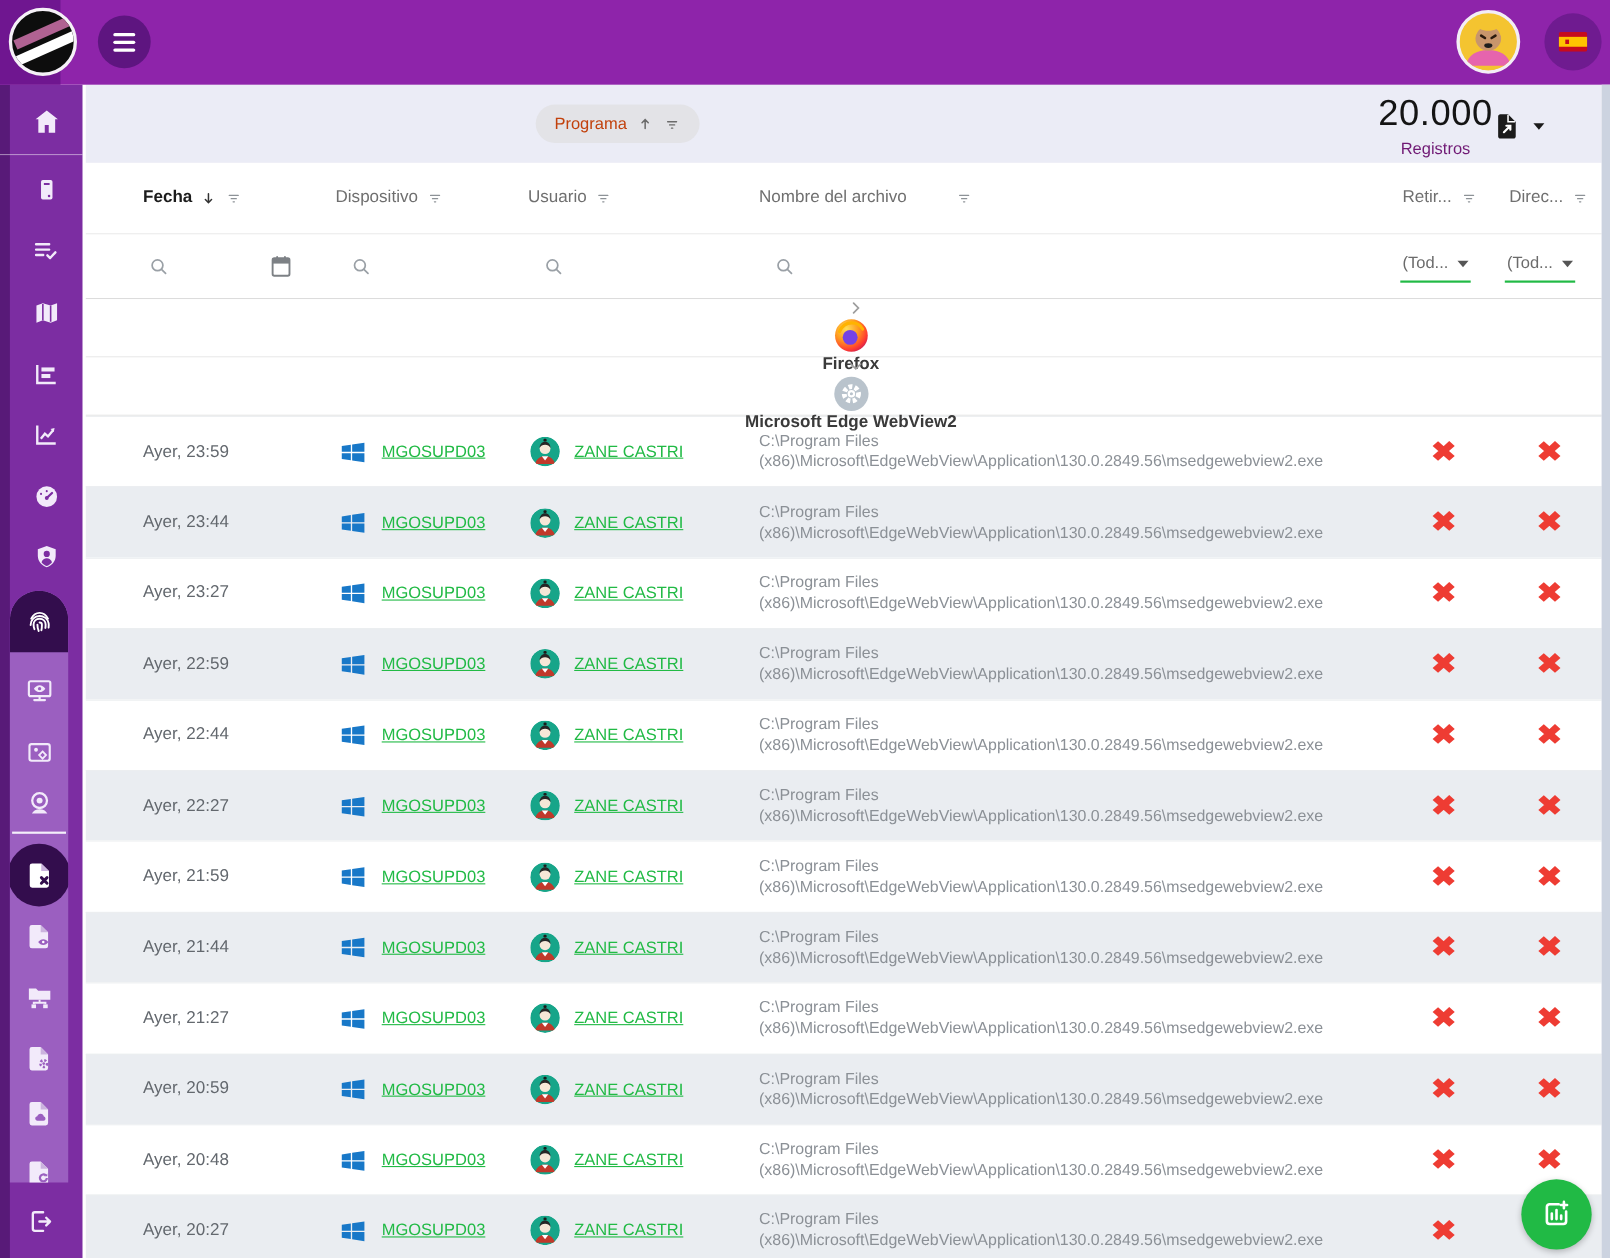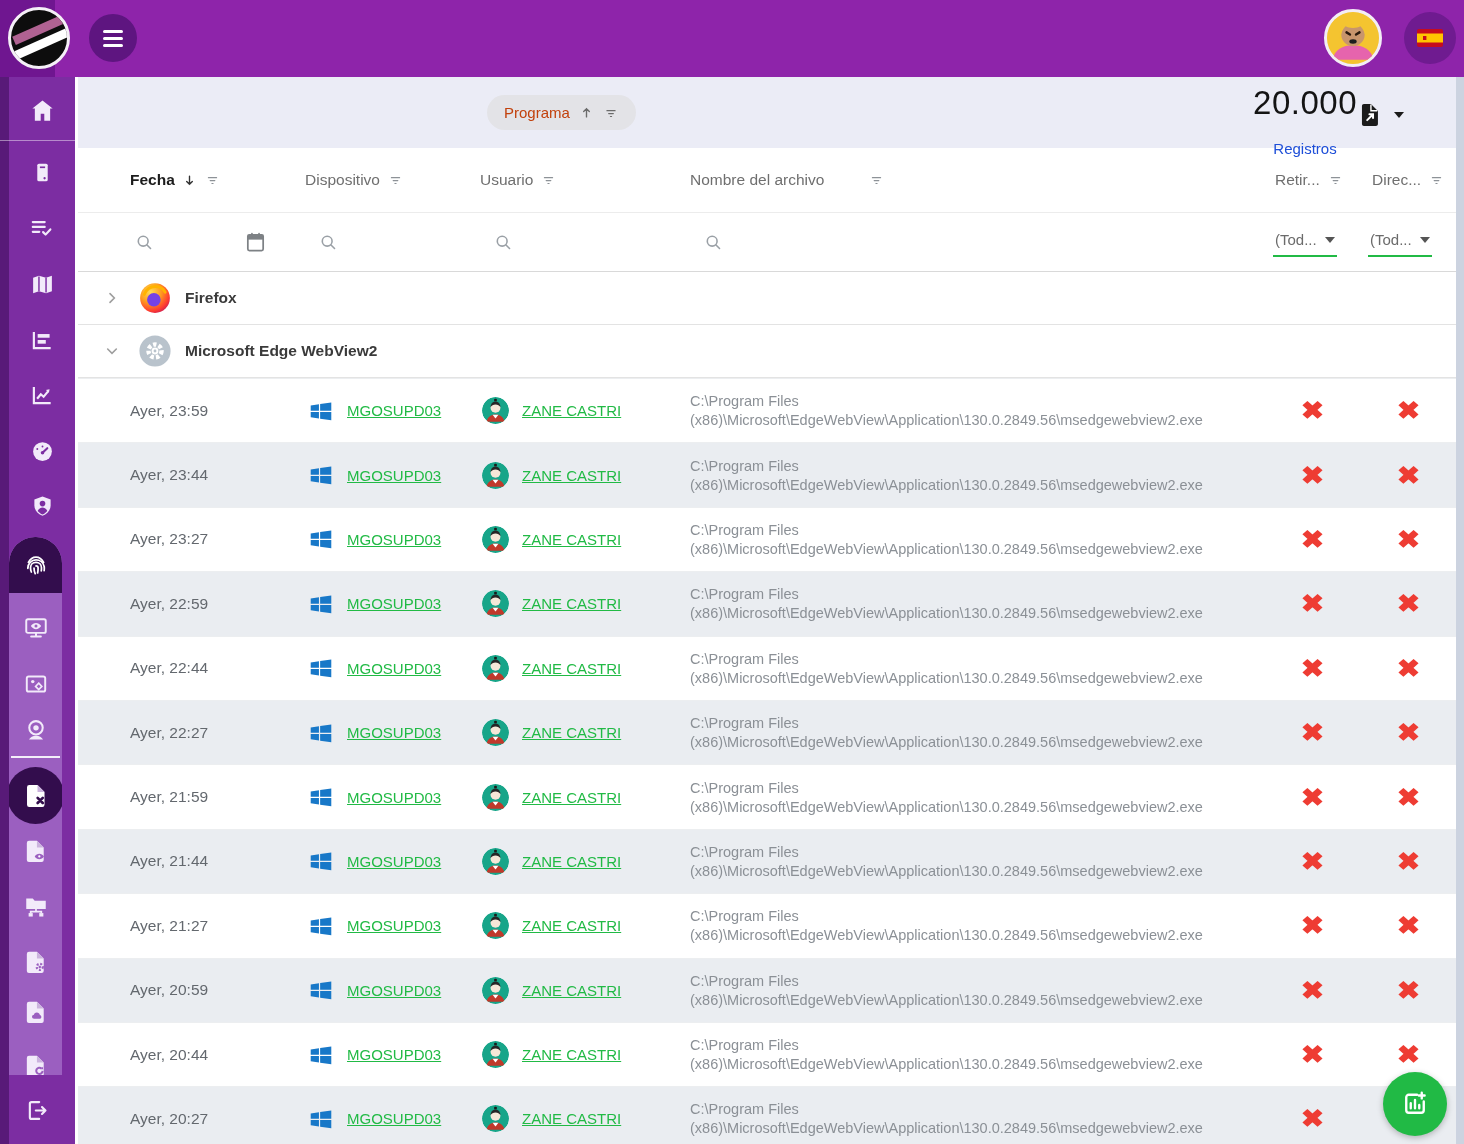--- a/index.html
+++ b/index.html
@@ -33,40 +33,40 @@
   
   .main { position:absolute; left:75px; top:77px; width:1381px; height:1067px; background:#fff; border-left:3px solid #fff; }
   .scroll-strip { position:absolute; right:0; top:77px; width:8px; height:1067px; background:#ccd3e0; z-index:6; }
 
   .title-band { position:relative; width:100%; height:71px; background:#ebecf6; }
   .page-title { position:absolute; left:14px; top:21px; font-size:22.5px; color:#2b2b2b; letter-spacing:.2px; }
   .sort-chip { position:absolute; left:409px; top:18px; height:35px; padding:0 17px; border-radius:18px; background:#e3e3e7; display:flex; align-items:center; gap:9px; cursor:pointer; }
   .sort-chip .chip-label { font-size:15px; color:#c2410c; }
   .records { position:absolute; right:99px; top:7px; text-align:center; }
   .records .num { font-size:33px; font-weight:400; color:#141414; letter-spacing:.5px; }
-  .records .lbl { font-size:15px; color:#1d4ed8; margin-top:18px; }
+  .records .lbl { font-size:15px; color:#701a75; margin-top:5px; }
   .export-btn { position:absolute; right:52px; top:24px; display:flex; align-items:center; gap:10px; cursor:pointer; }
 
   
   .grid { display:grid; grid-template-columns:207px 175px 205px 1fr 95px 96px; width:1378px; }
   .thead { height:64px; align-items:center; background:#fff; }
   .th { display:flex; align-items:center; gap:7px; font-size:15.5px; color:#6f6f6f; }
   .th.sorted { color:#1c1c1c; font-weight:bold; }
   .th.c1 { padding-left:52px; } .th.c2 { padding-left:20px; } .th.c3 { padding-left:20px; } .th.c4 { padding-left:25px;gap:44px; }
   .th.c5 { padding-left:10px; } .th.c6 { padding-left:12px; }
 
   .frow { height:60px; align-items:center; background:#fff; border-top:1px solid #ececec; border-bottom:1px solid #d9d9d9; }
   .fc { display:flex; align-items:center; gap:8px; }
   .fc.c1 { padding-left:56px; justify-content:space-between; padding-right:18px; }
   .fc.c2, .fc.c3 { padding-left:33px; } .fc.c4 { padding-left:38px; }
   .dropdown { display:flex; align-items:center; gap:8px; border-bottom:2px solid #21ba45; padding:4px 2px 7px 2px; margin-left:8px; cursor:pointer; }
   .dropdown .dtext { font-size:15px; color:#6b6b6b; }
   .caret { width:0; height:0; border-left:5px solid transparent; border-right:5px solid transparent; border-top:6px solid #555; }
 
-  .group-row { height:53px; display:flex; align-items:center; background:#fff; border-bottom:1px solid #e3e3e3; cursor:pointer; }
+  .group-row { height:53px; display:flex; align-items:center; background:#fff; border-bottom:1px solid #e3e3e3; cursor:pointer;flex-direction:column; }
   .group-row .chev { margin-left:22px; width:24px; display:flex; justify-content:center; }
   .group-row .gicon { margin-left:14px; width:34px; height:34px; border-radius:50%; overflow:hidden; flex:0 0 34px; }
   .group-row .gname { margin-left:13px; font-size:15.5px; font-weight:bold; color:#3a3a3a; }
 
   .trow { height:64.4px; align-items:center; border-top:1px solid #eceef0; background:#fff; }
   .trow.alt { background:#eaedf1; }
   .td { display:flex; align-items:center; }
   .td.time { padding-left:52px; font-size:15.5px; color:#63686e; }
   .td.dev { padding-left:23px; gap:13px; }
   .td.usr { padding-left:22px; gap:13px; }
@@ -746,21 +746,21 @@
     </div>
     <div class="td xc">
             <span class="xmark">✖</span>
           </div>
     <div class="td xc">
             <span class="xmark">✖</span>
           </div>
   </div>
 
   <div class="grid trow">
-    <div class="td time">Ayer, 20:44</div>
+    <div class="td time">Ayer, 20:48</div>
     <div class="td dev">
       <svg width="26" height="26" viewBox="0 0 24 24" fill="#1878c8">
               <path d="M2.5 6.9l7.6-1.1v6H2.5zM11.2 5.6l10.3-1.5v7.7H11.2zM2.5 12.9h7.6v6l-7.6-1.1zM11.2 12.9h10.3v7.7l-10.3-1.5z"></path>
             </svg>
       <a class="glink">MGOSUPD03</a>
     </div>
     <div class="td usr">
       <span class="avatar-row">
         <svg width="27" height="27" viewBox="0 0 24 24">
           <circle cx="12" cy="12" r="12" fill="#17a589"></circle>

